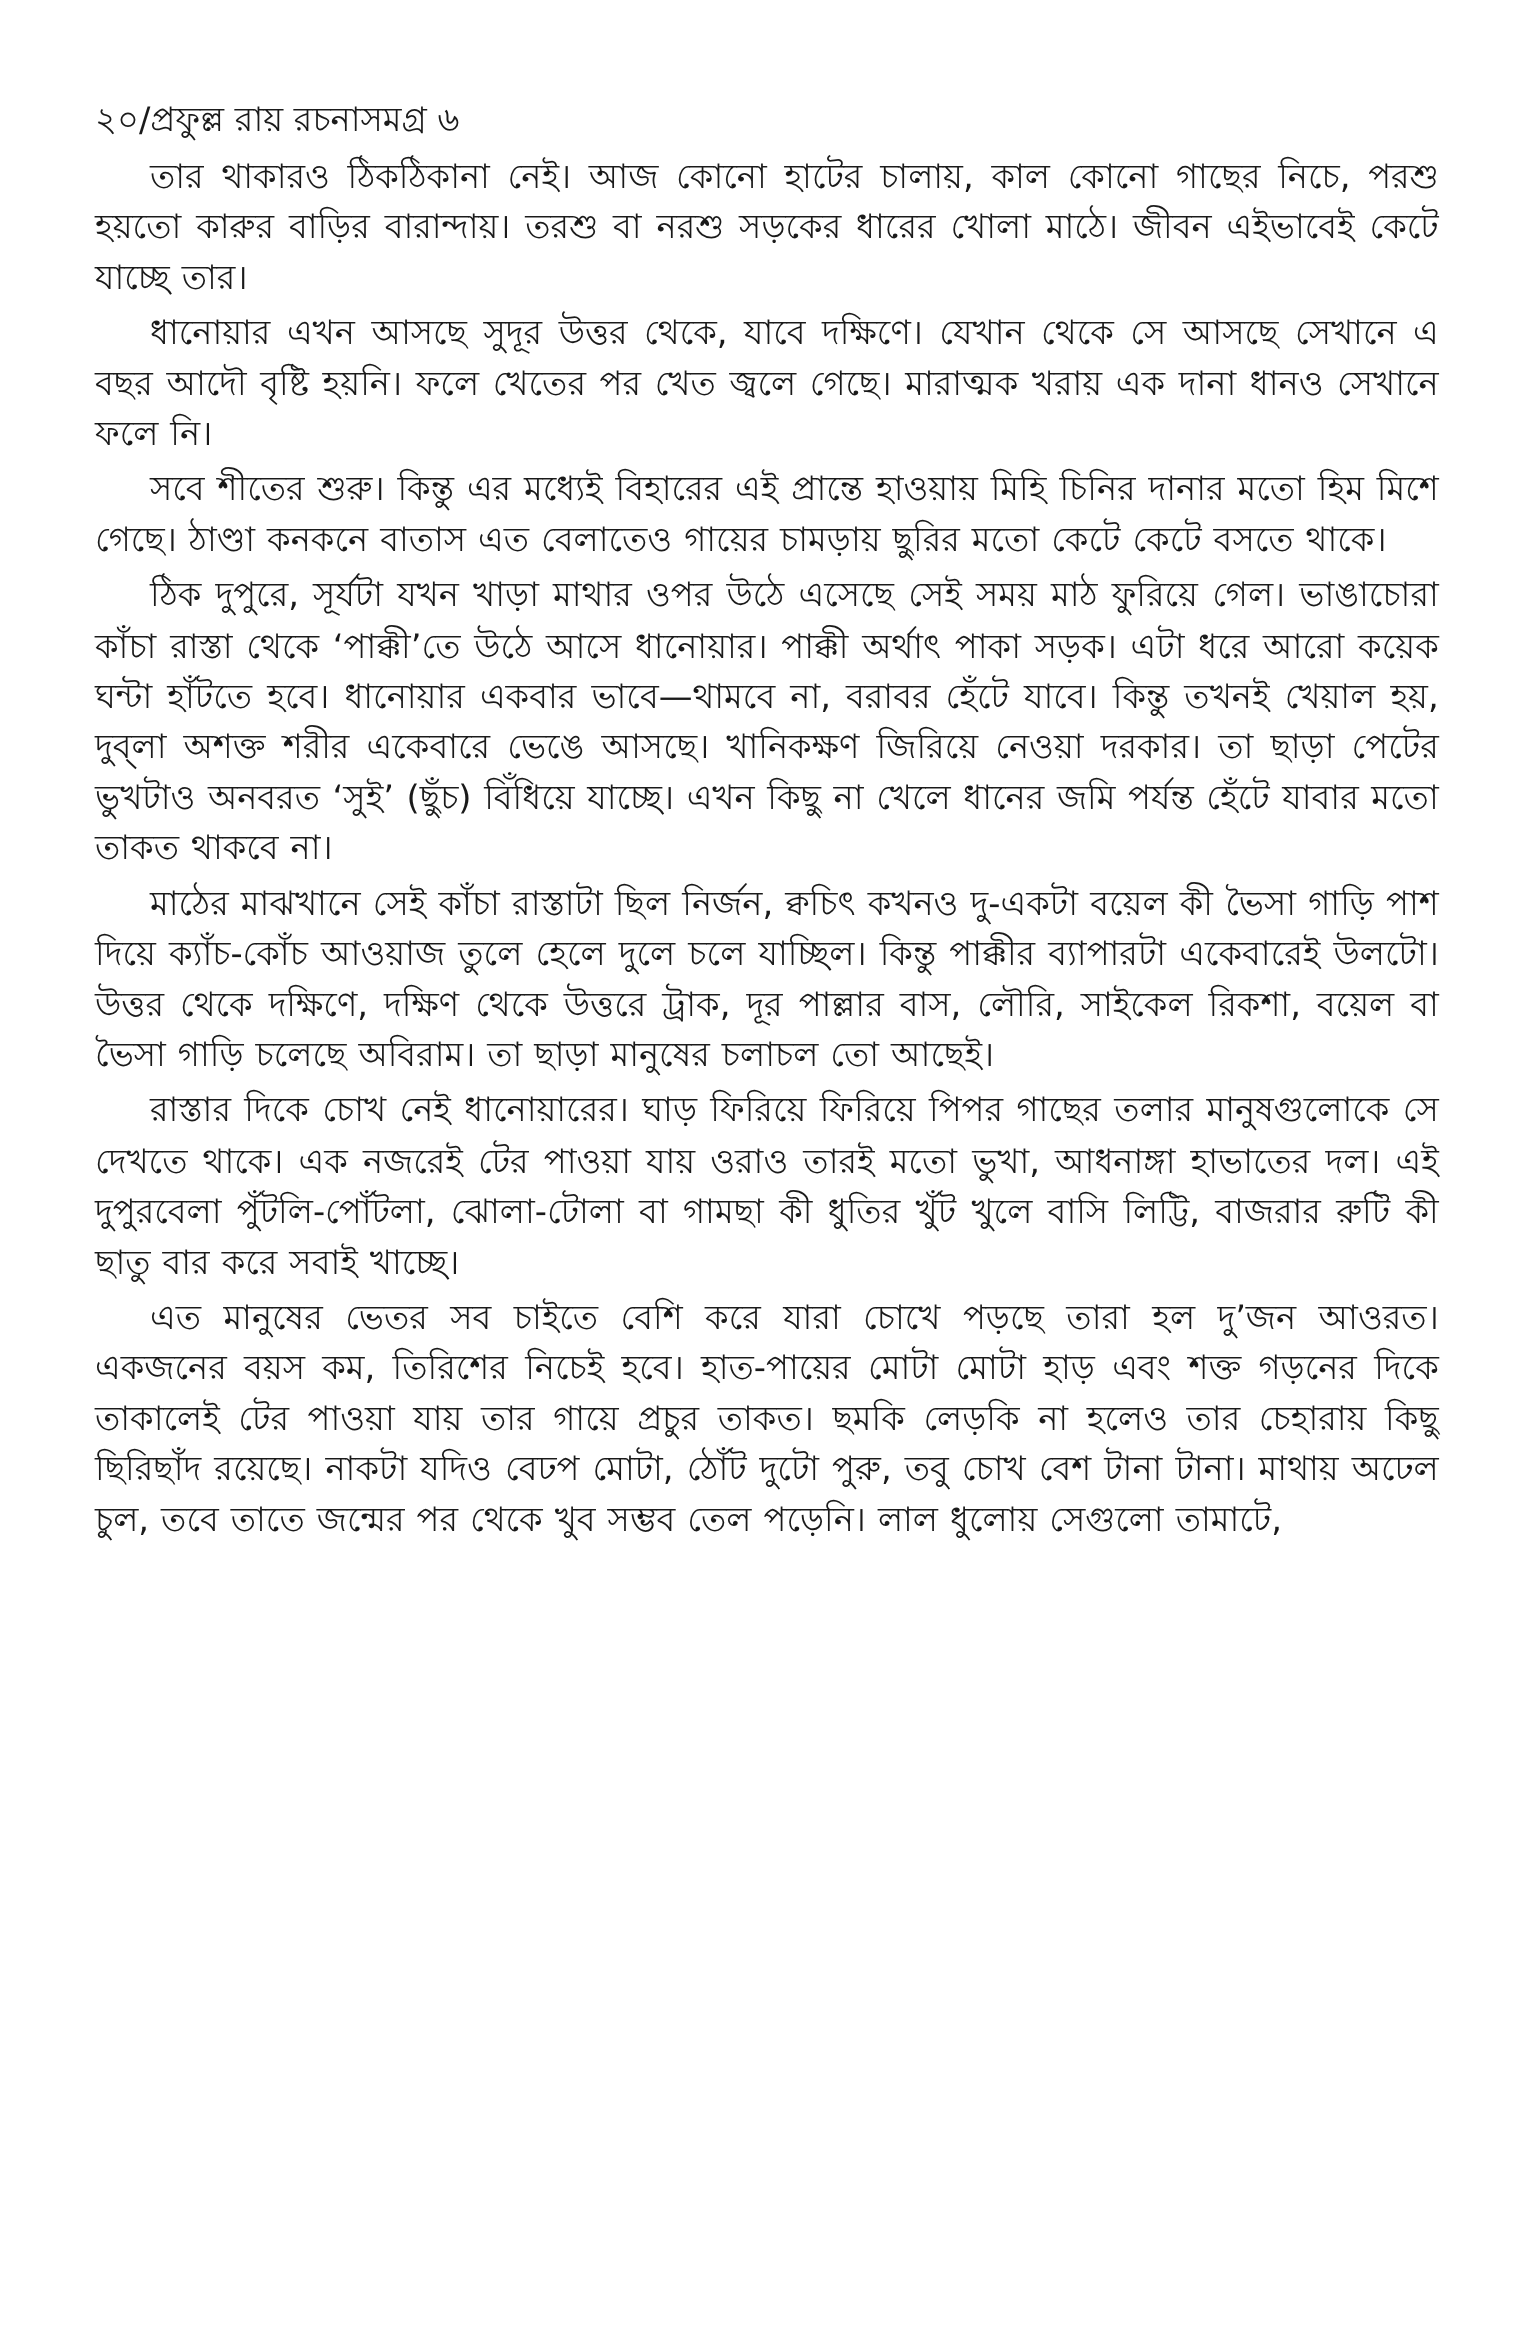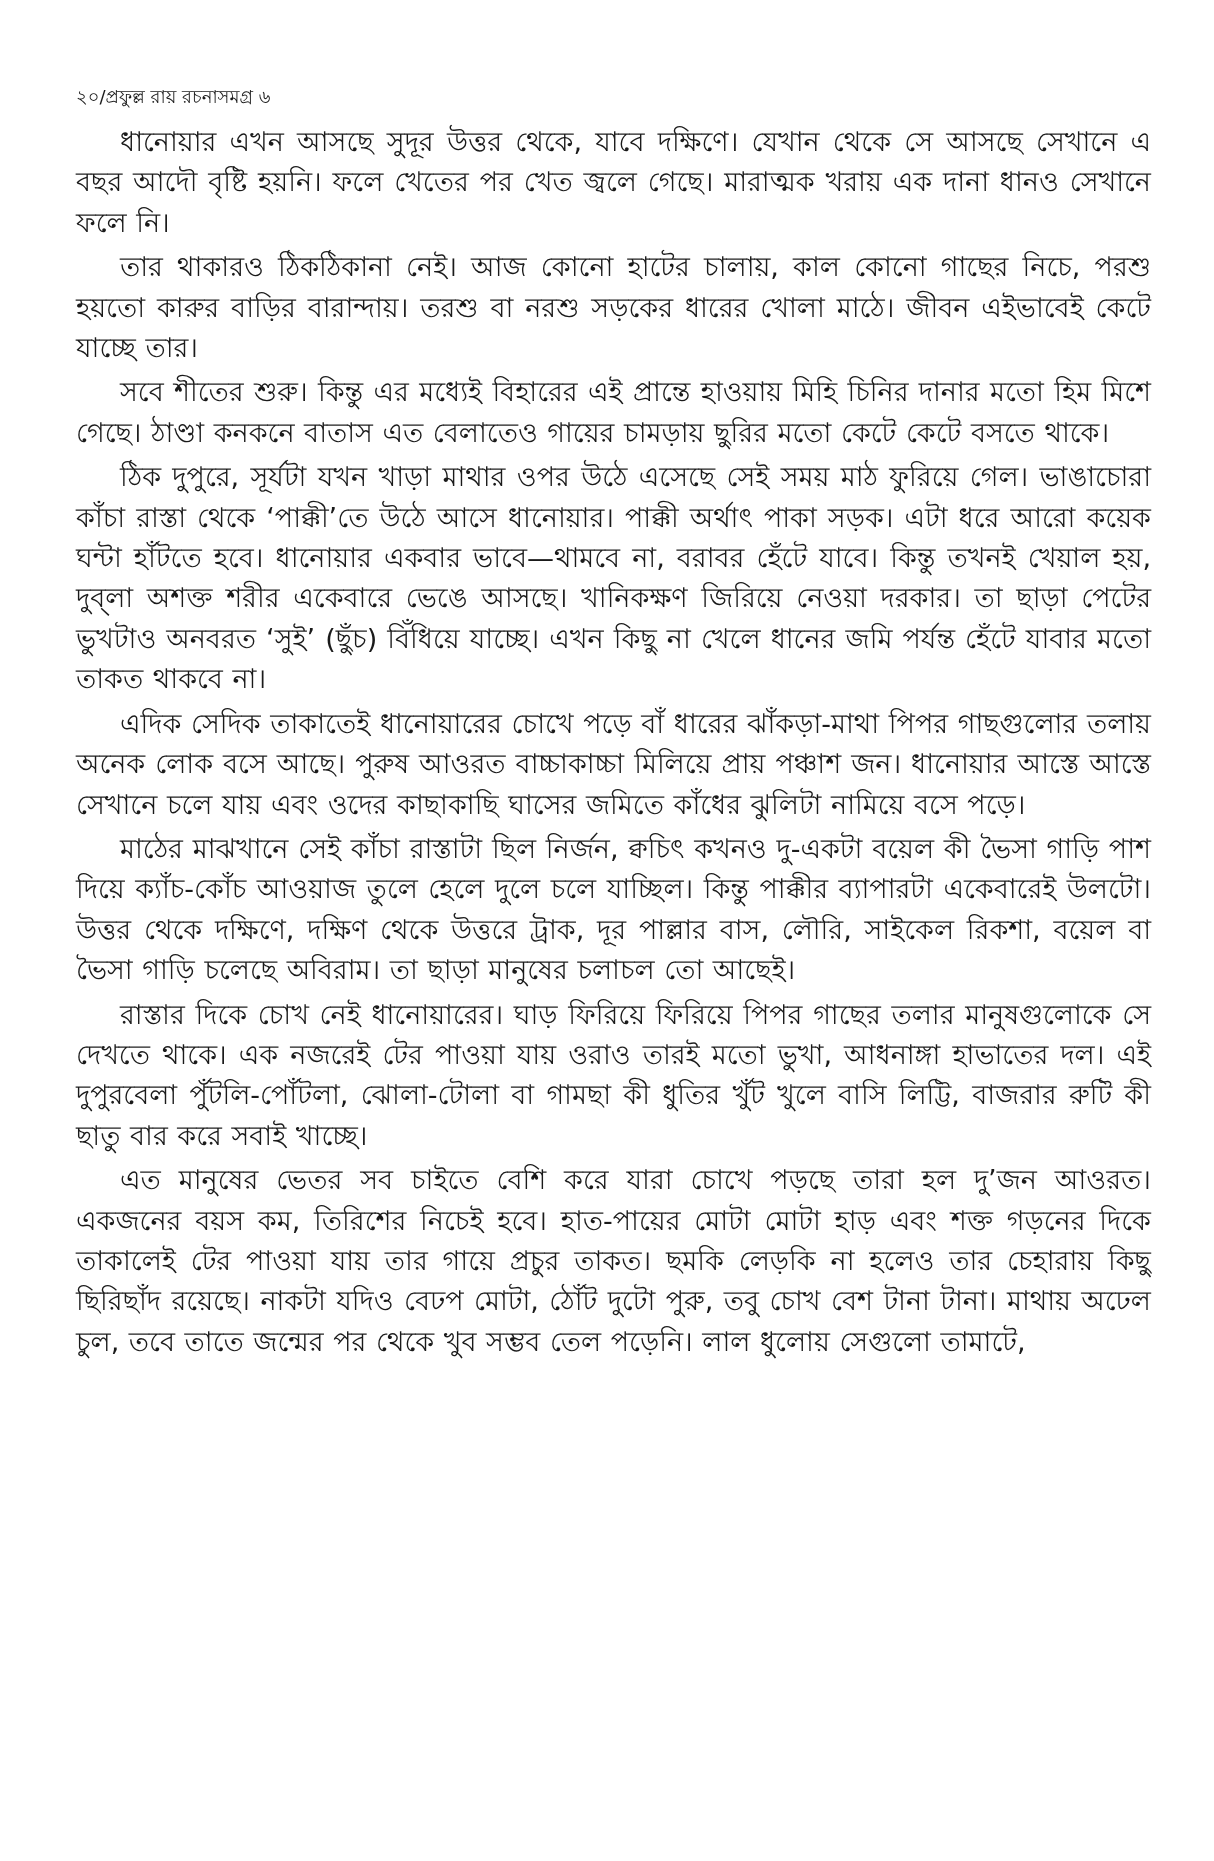--- a/index.html
+++ b/index.html
@@ -6,37 +6,36 @@
   body { width: 1214px; height: 1861px; overflow: hidden; position: relative; }
   .page {
     position: absolute; left: 76px; top: 78px; width: 1075px;
     color: #1a1a1a;
     font-family: "DejaVu Sans", "Liberation Sans", sans-serif;
     font-size: 27px;
     line-height: 40.4px;
     letter-spacing: 0;
   }
   .running-head {
-    font-size: 18px; line-height: 38px; margin-bottom: 6px;
+    font-size: 27px; line-height: 38px; margin-bottom: 6px;
     text-align: left;
   }
   .para {
     margin: 0 0 4px 0;
     text-indent: 44px;
     text-align: justify;
     text-align-last: left;
     word-spacing: 1px;
   }
 </style>
 </head>
 <body>
 
 <div class="page">
   <div class="running-head">২০/প্রফুল্ল রায় রচনাসমগ্র ৬</div>
+  <p class="para">তার থাকারও ঠিকঠিকানা নেই। আজ কোনো হাটের চালায়, কাল কোনো গাছের নিচে, পরশু হয়তো কারুর বাড়ির বারান্দায়। তরশু বা নরশু সড়কের ধারের খোলা মাঠে। জীবন এইভাবেই কেটে যাচ্ছে তার।</p>
   <p class="para">ধানোয়ার এখন আসছে সুদূর উত্তর থেকে, যাবে দক্ষিণে। যেখান থেকে সে আসছে সেখানে এ বছর আদৌ বৃষ্টি হয়নি। ফলে খেতের পর খেত জ্বলে গেছে। মারাত্মক খরায় এক দানা ধানও সেখানে ফলে নি।</p>
-  <p class="para">তার থাকারও ঠিকঠিকানা নেই। আজ কোনো হাটের চালায়, কাল কোনো গাছের নিচে, পরশু হয়তো কারুর বাড়ির বারান্দায়। তরশু বা নরশু সড়কের ধারের খোলা মাঠে। জীবন এইভাবেই কেটে যাচ্ছে তার।</p>
   <p class="para">সবে শীতের শুরু। কিন্তু এর মধ্যেই বিহারের এই প্রান্তে হাওয়ায় মিহি চিনির দানার মতো হিম মিশে গেছে। ঠাণ্ডা কনকনে বাতাস এত বেলাতেও গায়ের চামড়ায় ছুরির মতো কেটে কেটে বসতে থাকে।</p>
   <p class="para">ঠিক দুপুরে, সূর্যটা যখন খাড়া মাথার ওপর উঠে এসেছে সেই সময় মাঠ ফুরিয়ে গেল। ভাঙাচোরা কাঁচা রাস্তা থেকে ‘পাক্কী’তে উঠে আসে ধানোয়ার। পাক্কী অর্থাৎ পাকা সড়ক। এটা ধরে আরো কয়েক ঘন্টা হাঁটতে হবে। ধানোয়ার একবার ভাবে—থামবে না, বরাবর হেঁটে যাবে। কিন্তু তখনই খেয়াল হয়, দুব্‌লা অশক্ত শরীর একেবারে ভেঙে আসছে। খানিকক্ষণ জিরিয়ে নেওয়া দরকার। তা ছাড়া পেটের ভুখটাও অনবরত ‘সুই’ (ছুঁচ) বিঁধিয়ে যাচ্ছে। এখন কিছু না খেলে ধানের জমি পর্যন্ত হেঁটে যাবার মতো তাকত থাকবে না।</p>
-  <p class="para">এদিক সেদিক তাকাতেই ধানোয়ারের চোখে পড়ে বাঁ ধারের ঝাঁকড়া-মাথা পিপর গাছগুলোর তলায় অনেক লোক বসে আছে। পুরুষ আওরত বাচ্চাকাচ্চা মিলিয়ে প্রায় পঞ্চাশ জন। ধানোয়ার আস্তে আস্তে সেখানে চলে যায় এবং ওদের কাছাকাছি ঘাসের জমিতে কাঁধের ঝুলিটা নামিয়ে বসে পড়ে।</p>
   <p class="para">মাঠের মাঝখানে সেই কাঁচা রাস্তাটা ছিল নির্জন, ক্বচিৎ কখনও দু-একটা বয়েল কী ভৈসা গাড়ি পাশ দিয়ে ক্যাঁচ-কোঁচ আওয়াজ তুলে হেলে দুলে চলে যাচ্ছিল। কিন্তু পাক্কীর ব্যাপারটা একেবারেই উলটো। উত্তর থেকে দক্ষিণে, দক্ষিণ থেকে উত্তরে ট্রাক, দূর পাল্লার বাস, লৌরি, সাইকেল রিকশা, বয়েল বা ভৈসা গাড়ি চলেছে অবিরাম। তা ছাড়া মানুষের চলাচল তো আছেই।</p>
   <p class="para">রাস্তার দিকে চোখ নেই ধানোয়ারের। ঘাড় ফিরিয়ে ফিরিয়ে পিপর গাছের তলার মানুষগুলোকে সে দেখতে থাকে। এক নজরেই টের পাওয়া যায় ওরাও তারই মতো ভুখা, আধনাঙ্গা হাভাতের দল। এই দুপুরবেলা পুঁটলি-পোঁটলা, ঝোলা-টোলা বা গামছা কী ধুতির খুঁট খুলে বাসি লিট্টি, বাজরার রুটি কী ছাতু বার করে সবাই খাচ্ছে।</p>
   <p class="para">এত মানুষের ভেতর সব চাইতে বেশি করে যারা চোখে পড়ছে তারা হল দু’জন আওরত। একজনের বয়স কম, তিরিশের নিচেই হবে। হাত-পায়ের মোটা মোটা হাড় এবং শক্ত গড়নের দিকে তাকালেই টের পাওয়া যায় তার গায়ে প্রচুর তাকত। ছমকি লেড়কি না হলেও তার চেহারায় কিছু ছিরিছাঁদ রয়েছে। নাকটা যদিও বেঢপ মোটা, ঠোঁট দুটো পুরু, তবু চোখ বেশ টানা টানা। মাথায় অঢেল চুল, তবে তাতে জন্মের পর থেকে খুব সম্ভব তেল পড়েনি। লাল ধুলোয় সেগুলো তামাটে,</p>
 </div>
 
 </body></html>

